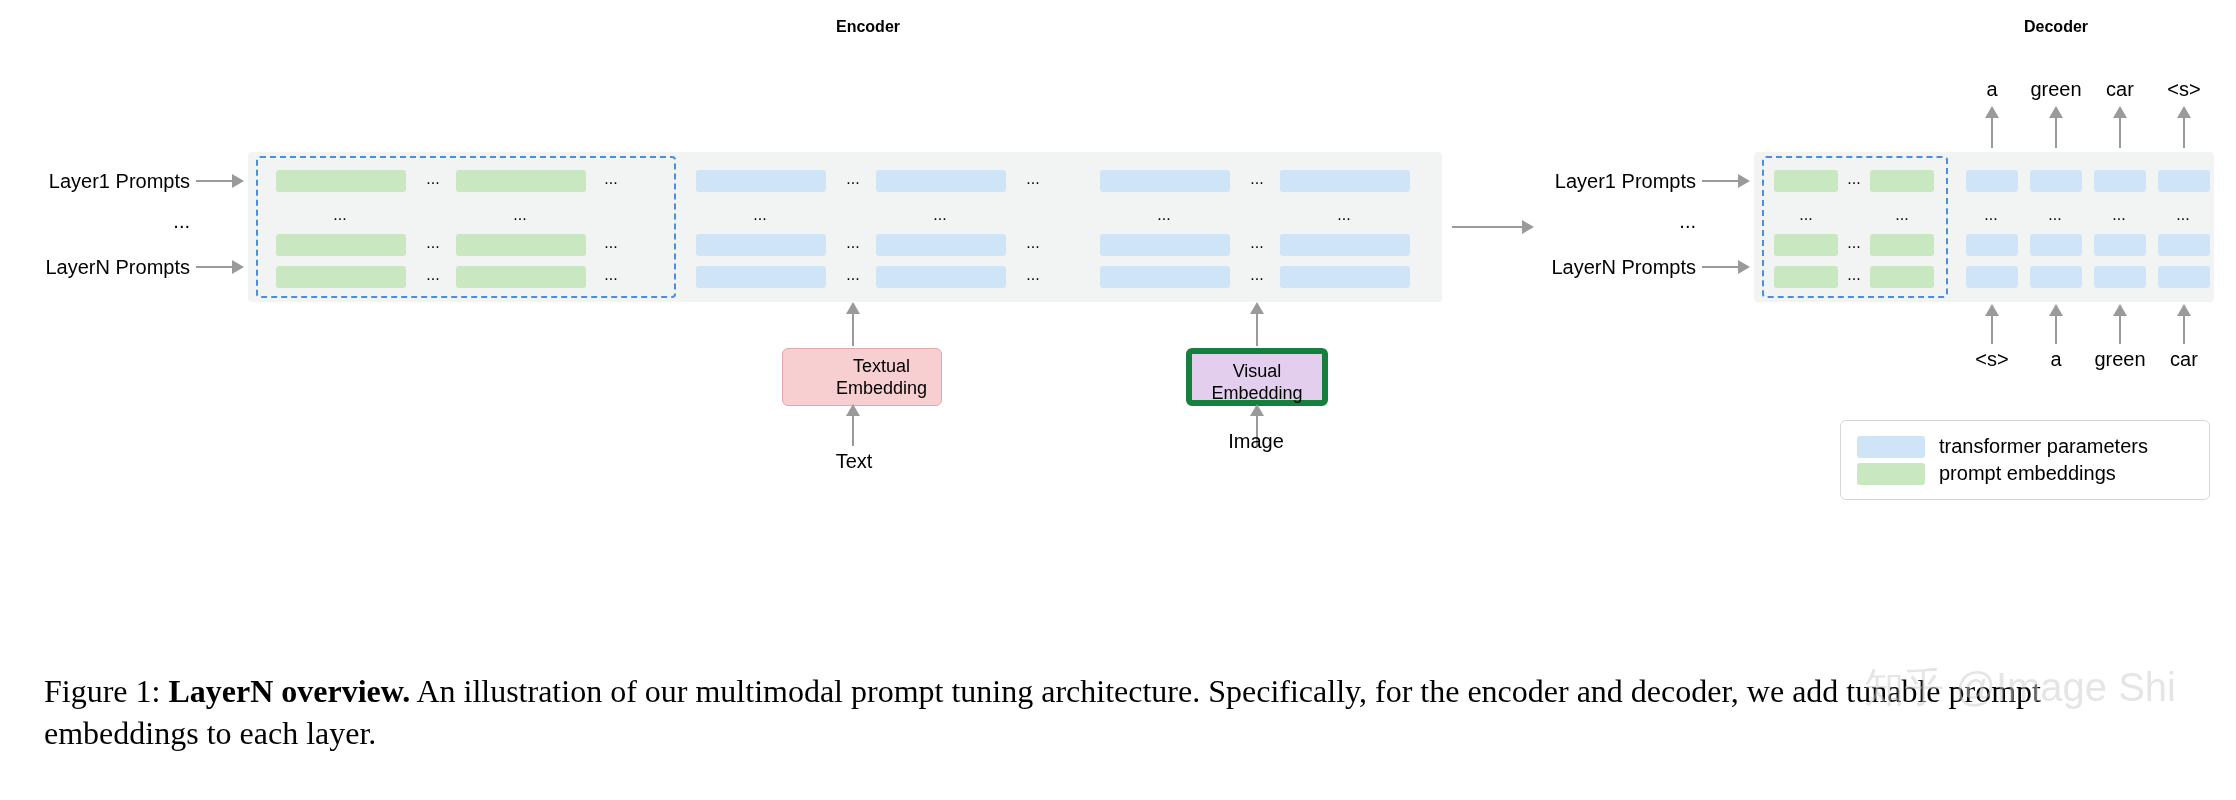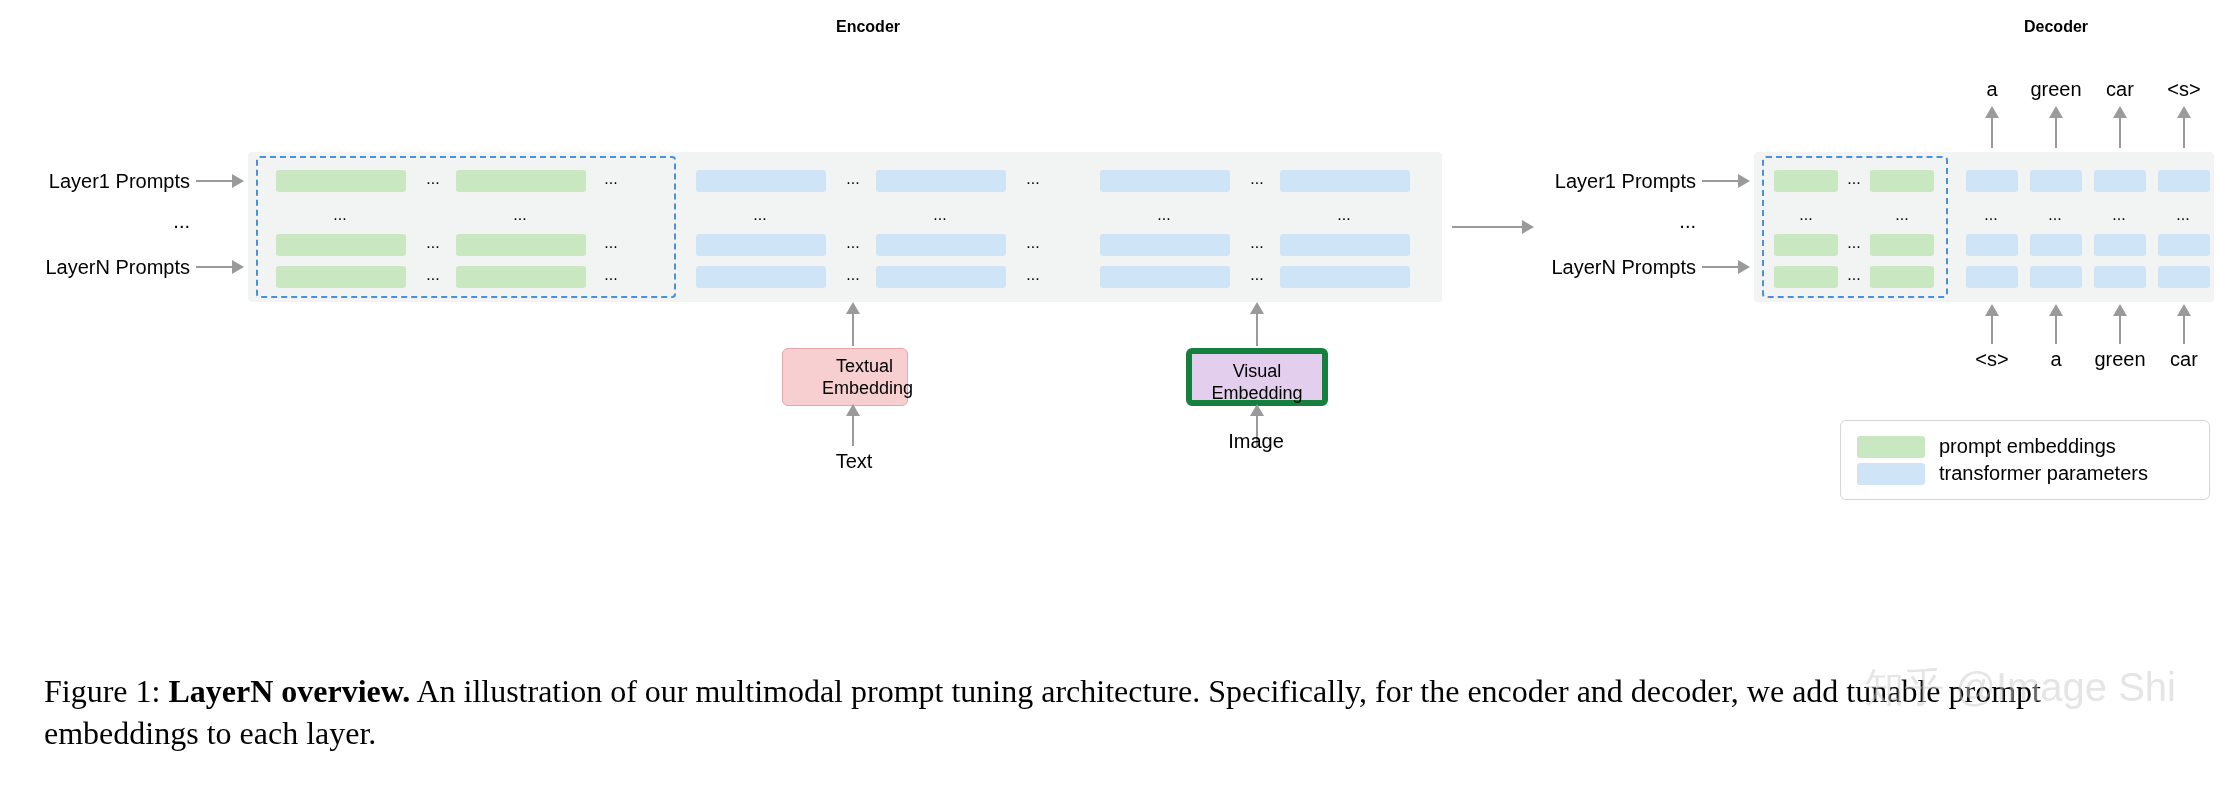--- a/index.html
+++ b/index.html
@@ -167,21 +167,21 @@
 <div class="token blue" style="left:696px; top:266px; width:130px;"></div>
 <div class="dots" style="left:836px; top:266px; width:34px;">...</div>
 <div class="token blue" style="left:876px; top:266px; width:130px;"></div>
 <div class="dots" style="left:1016px; top:266px; width:34px;">...</div>
 <div class="token blue" style="left:1100px; top:266px; width:130px;"></div>
 <div class="dots" style="left:1240px; top:266px; width:34px;">...</div>
 <div class="token blue" style="left:1280px; top:266px; width:130px;"></div>
 
 <div class="arrow-line" style="left:852px; top:312px; width:2px; height:34px;"></div>
 <div class="arrow-head-up" style="left:846px; top:302px;"></div>
-<div class="embed-box red" style="left:782px; top:348px; width:126px; height:58px;padding-left:39px;">
+<div class="embed-box red" style="left:782px; top:348px; width:160px; height:58px;padding-left:39px;">
   <span>Textual</span><br>
   <span>Embedding</span>
 </div>
 <div class="arrow-line" style="left:852px; top:412px; width:2px; height:34px;"></div>
 <div class="arrow-head-up" style="left:846px; top:404px;"></div>
 <div class="small-label" style="left:814px; top:450px; width:80px;">Text</div>
 
 <div class="arrow-line" style="left:1256px; top:312px; width:2px; height:34px;"></div>
 <div class="arrow-head-up" style="left:1250px; top:302px;"></div>
 <div class="embed-box purple" style="left:1186px; top:348px; width:142px; height:58px;">
@@ -265,26 +265,26 @@
 <div class="arrow-line" style="left:2183px; top:314px; width:2px; height:30px;"></div>
 <div class="arrow-head-up" style="left:2177px; top:304px;"></div>
 
 <div class="small-label" style="left:1962px; top:348px; width:60px;">&lt;s&gt;</div>
 <div class="small-label" style="left:2026px; top:348px; width:60px;">a</div>
 <div class="small-label" style="left:2090px; top:348px; width:60px;">green</div>
 <div class="small-label" style="left:2154px; top:348px; width:60px;">car</div>
 
 <div class="legend" style="left:1840px; top:420px; width:370px;">
   <div class="legend-row">
+    <div class="legend-swatch" style="background:#cfe4f6;"></div>
+    <span>transformer parameters</span>
+  </div>
+  <div class="legend-row">
     <div class="legend-swatch" style="background:#c9e7c0;"></div>
     <span>prompt embeddings</span>
   </div>
-  <div class="legend-row">
-    <div class="legend-swatch" style="background:#cfe4f6;"></div>
-    <span>transformer parameters</span>
-  </div>
 </div>
 
 <div class="caption" style="top:670px;">
   <span>Figure 1: </span><b>LayerN overview.</b><span>  An illustration of our multimodal prompt tuning architecture. Specifically, for the encoder and decoder, we add tunable prompt embeddings to each layer.</span>
 </div>
 
 <div class="watermark" style="top:660px;">知乎 @Image Shi</div>
 
 </body></html>

